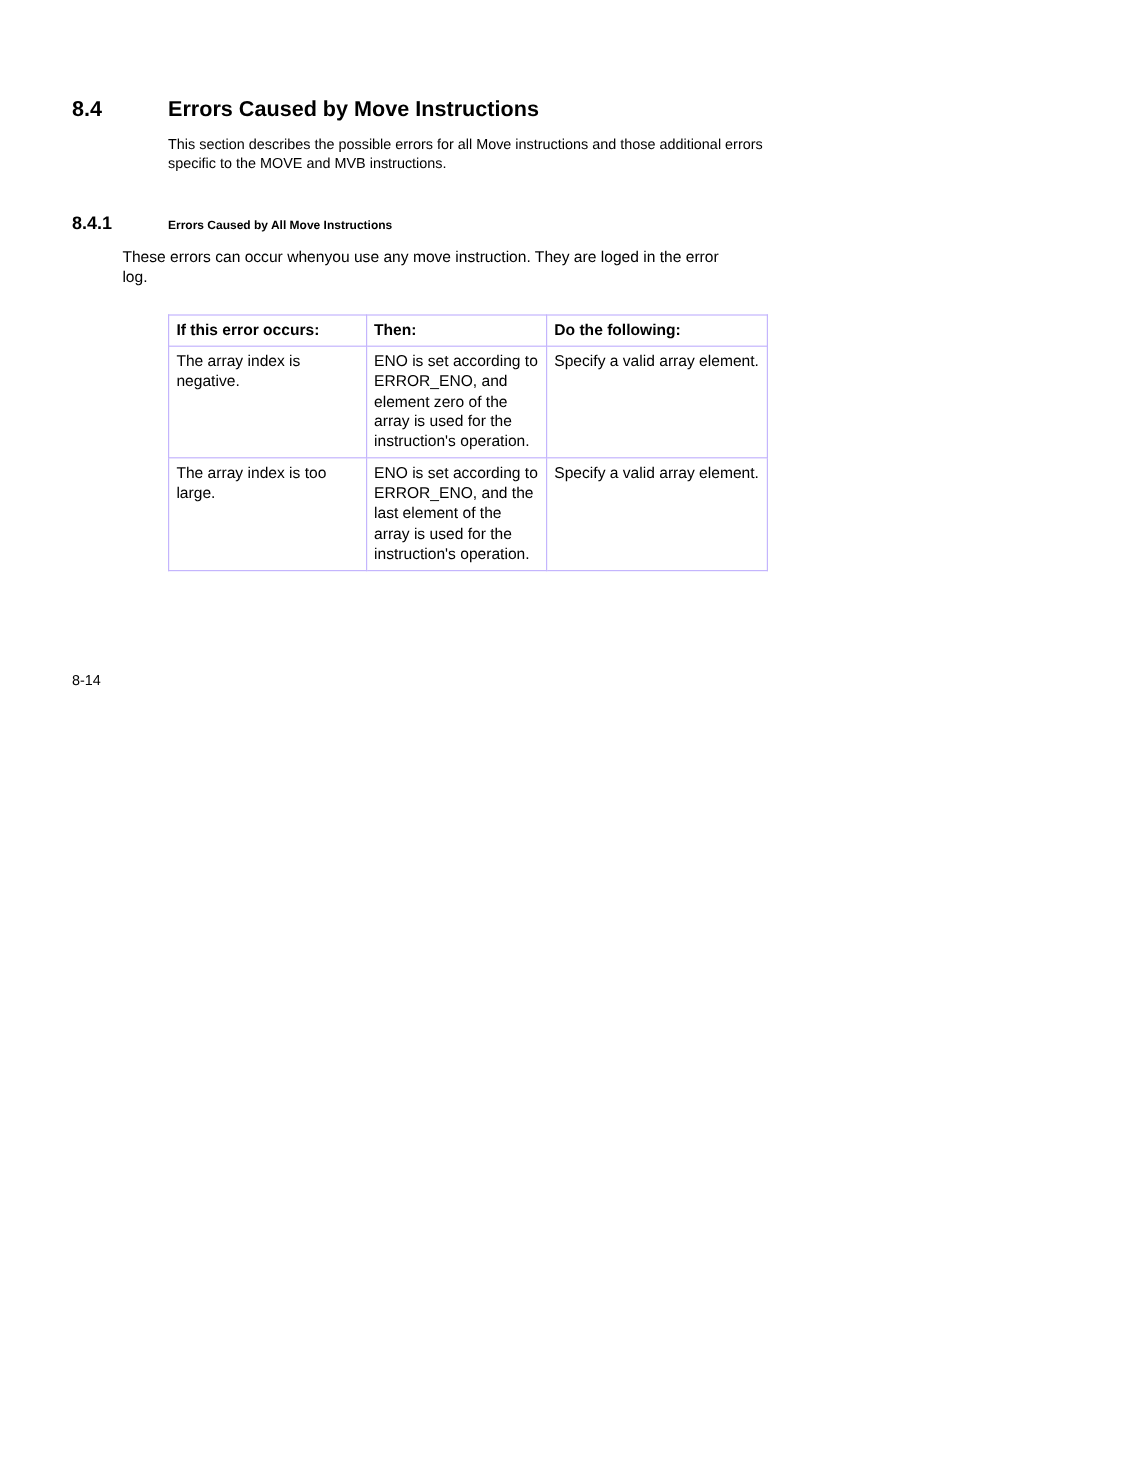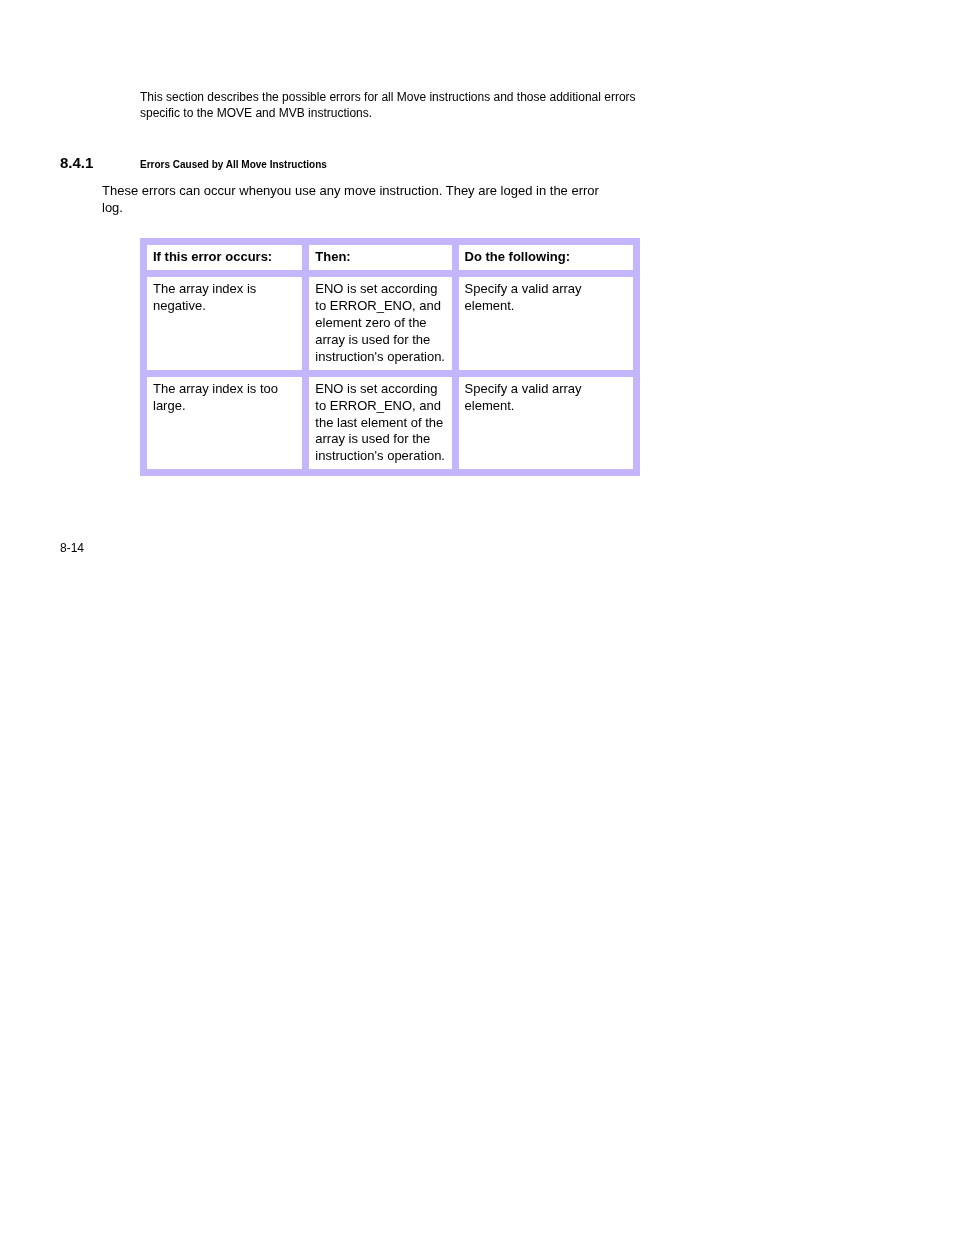--- a/index.html
+++ b/index.html
@@ -58,43 +58,47 @@
     font-size: 13px;
   }
   table.errtable {
     margin-left: 80px;
     margin-top: 22px;
     border-collapse: collapse;
     width: 500px;
     font-size: 13px;
   }
   table.errtable th, table.errtable td {
-    border: 7px solid #c4b5fd;
+    border: 1px solid #c4b5fd;
     padding: 4px 6px;
     text-align: left;
     vertical-align: top;
   }
   table.errtable th {
     font-weight: bold;
   }
   .col0 { width: 170px; }
   .col1 { width: 153px; }
   .col2 { width: 190px; }
   .page-number {
     position: absolute;
     left: 60px;
-    top: 541px;
+    top: 560px;
     font-size: 12px;
   }
 </style>
 </head>
 <body>
 
 <div class="page">
 
+  <div class="sec-row">
+    <div class="sec-num">8.4</div>
+    <div class="sec-title">Errors Caused by Move Instructions</div>
+  </div>
   <div class="sec-body">This section describes the possible errors for all Move instructions and those additional errors specific to the MOVE and MVB instructions.</div>
 
   <div class="subsec-row">
     <div class="subsec-num">8.4.1</div>
     <div class="subsec-title">Errors Caused by All Move Instructions</div>
   </div>
   <div class="subsec-body">These errors can occur whenyou use any move instruction. They are loged in the error log.</div>
 
   <table class="errtable">
     <thead>

